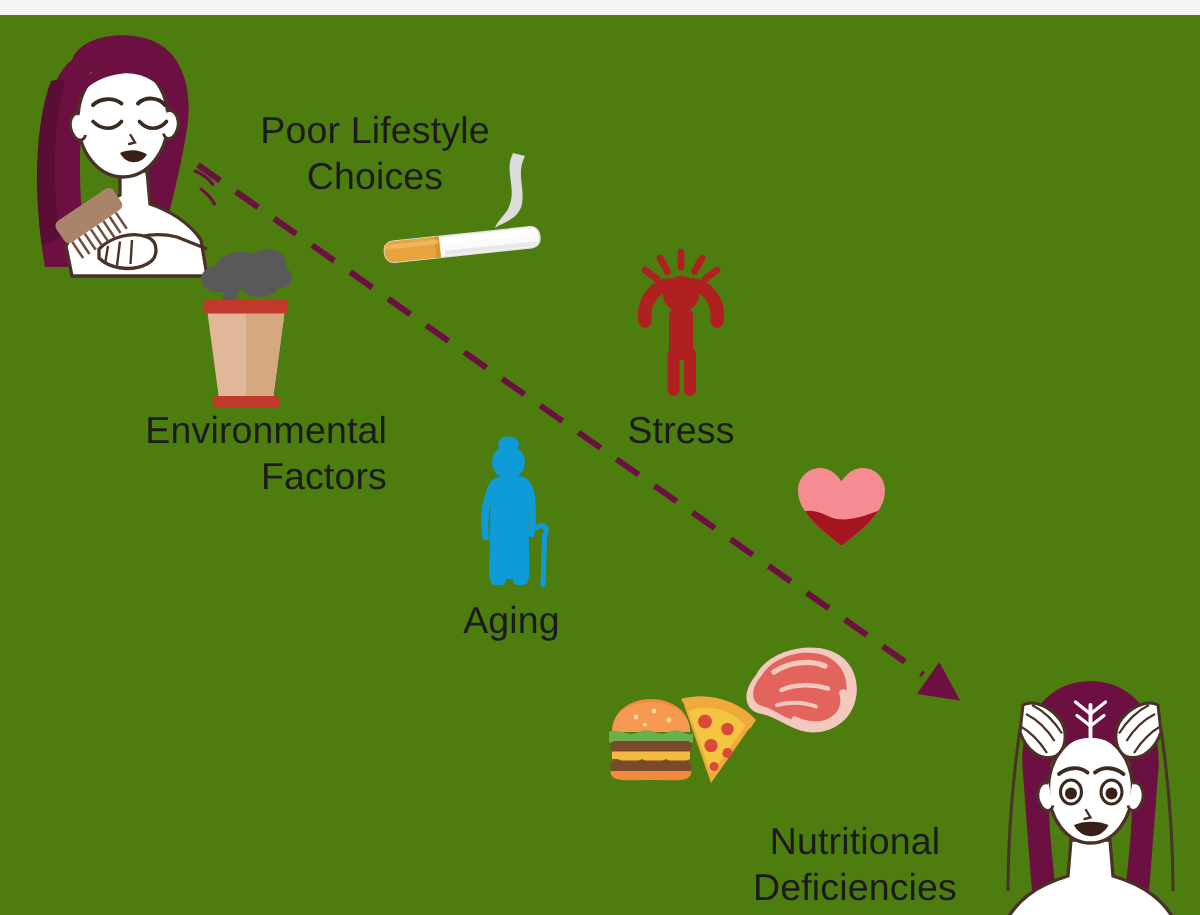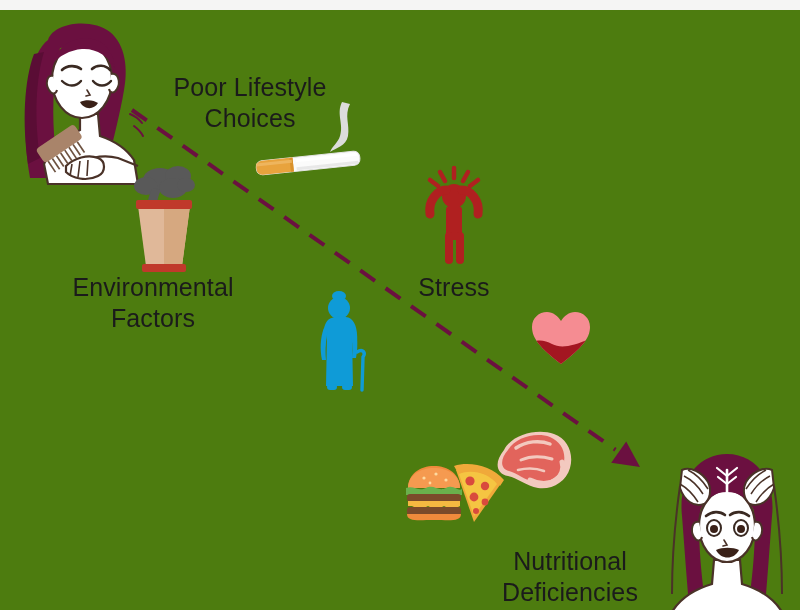--- a/index.html
+++ b/index.html
@@ -296,19 +296,20 @@
     </svg>
   </div>
 
   <svg class="arrow-layer" width="800" height="610" viewBox="0 0 800 610">
     <line id="arrow-line" x1="132" y1="100" x2="615.4548634115313" y2="439.7507603108596" stroke="#6b1040" stroke-width="4" stroke-dasharray="18 13" stroke-linecap="butt"></line>
     <polygon id="arrow-head" points="640,457 611.252877758033,452.6868847910814 626.2022188219546,431.41443308107523" fill="#6b1040"></polygon>
   </svg>
 
   <div class="label" id="lbl-0" style="left: 158px; top: 62px; width: 184px;">Poor Lifestyle
 Choices</div>
-  <div class="label" id="lbl-1" style="left: 48px; top: 262px; width: 210px;">Environmental
+  <div class="label" id="lbl-1" style="left: 48px; top: 262px; width: 210px; text-align: right;">Environmental
 Factors</div>
   <div class="label" id="lbl-2" style="left: 398px; top: 262px; width: 112px;">Stress</div>
+  <div class="label" id="lbl-3" style="left: 288px; top: 389px; width: 106px;">Aging</div>
   <div class="label" id="lbl-5" style="left: 484px; top: 536px; width: 172px;">Nutritional
 Deficiencies</div>
 
 </div>
 
 </body></html>

